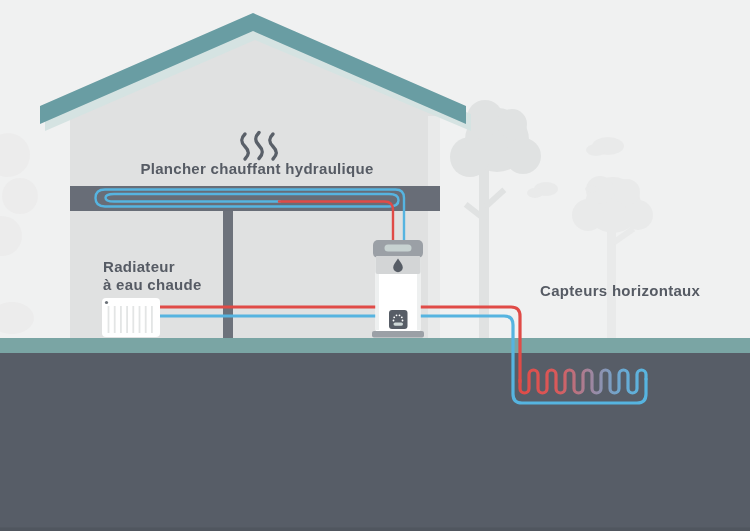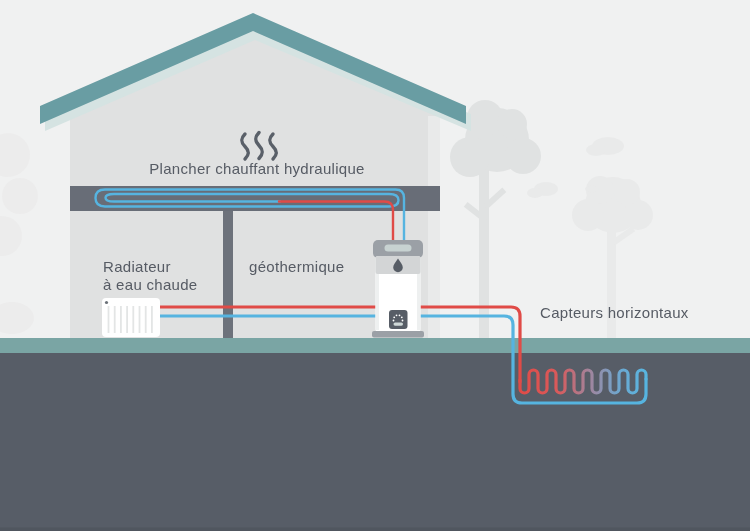--- a/index.html
+++ b/index.html
@@ -3,21 +3,21 @@
 <meta charset="utf-8">
 <style>
   html,body{margin:0;padding:0;}
   #stage{
     position:relative;width:750px;height:531px;overflow:hidden;
     background:#f0f1f1;
     font-family:"Liberation Sans","DejaVu Sans",sans-serif;
   }
   #scene{position:absolute;left:0;top:0;}
   .lbl{
-    position:absolute;color:#565b64;font-weight:normal;font-size:15px;
+    position:absolute;color:#565b64;font-weight:bold;font-size:15px;
     line-height:17.5px;letter-spacing:.3px;white-space:nowrap;
   }
   .lbl span{display:block;}
   .center{text-align:center;}
 </style>
 </head>
 <body>
 
 <div id="stage">
 
@@ -150,20 +150,19 @@
   <div class="lbl center" style="left:82px;top:160px;width:350px;">
     <span>Plancher chauffant hydraulique</span>
   </div>
 
   <div class="lbl" style="left:103px;top:258px;">
     <span>Radiateur</span>
     <span>à eau chaude</span>
   </div>
 
   <div class="lbl" style="left:249px;top:258px;">
-    <span>géothermique</span>
   </div>
 
-  <div class="lbl" style="left:540px;top:304px;">
+  <div class="lbl" style="left:540px;top:282px;">
     <span>Capteurs horizontaux</span>
   </div>
 
 </div>
 
 </body></html>

